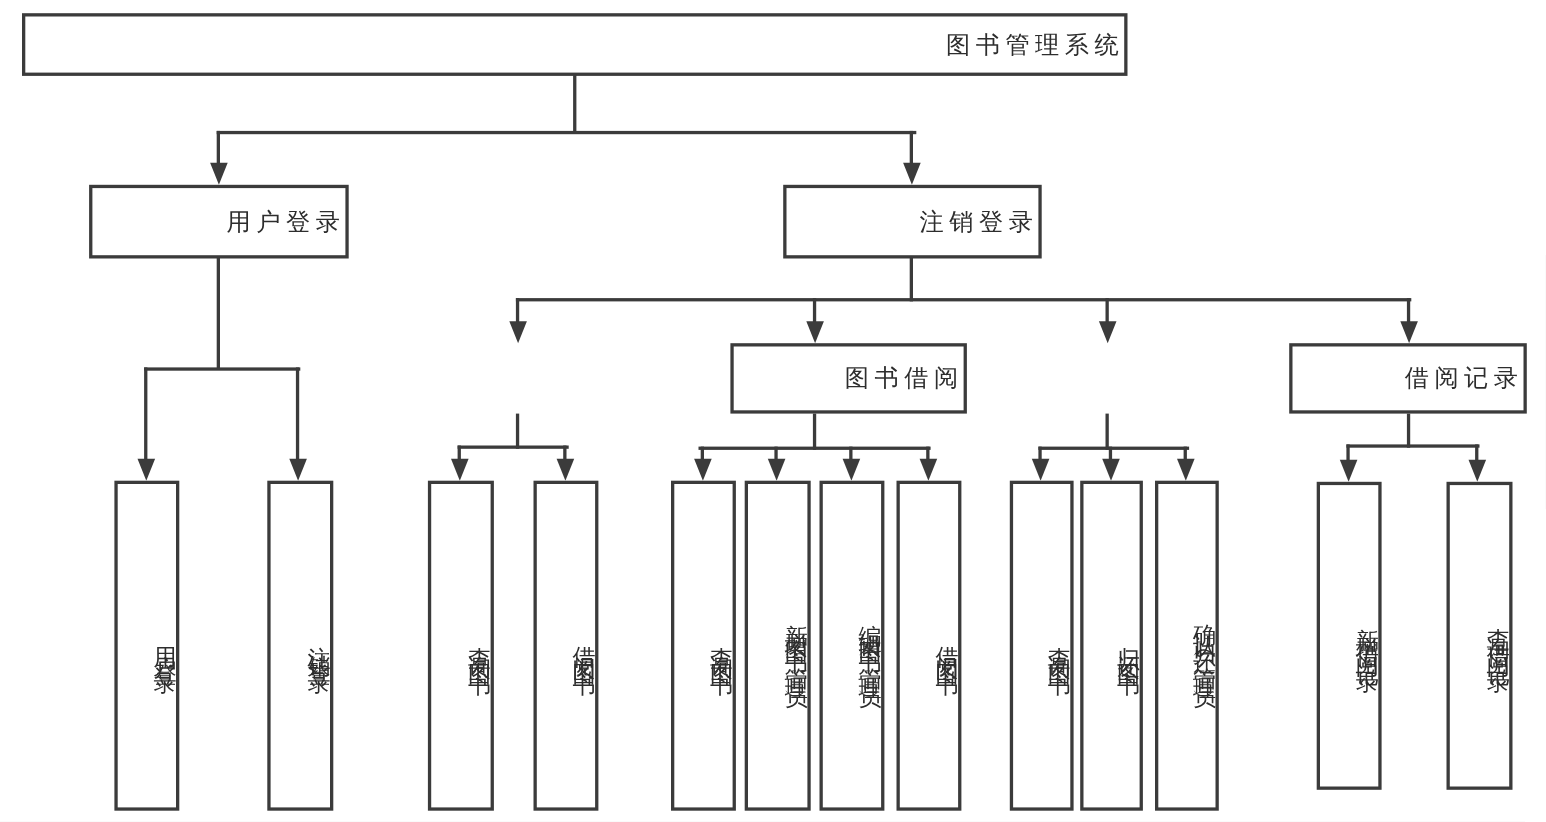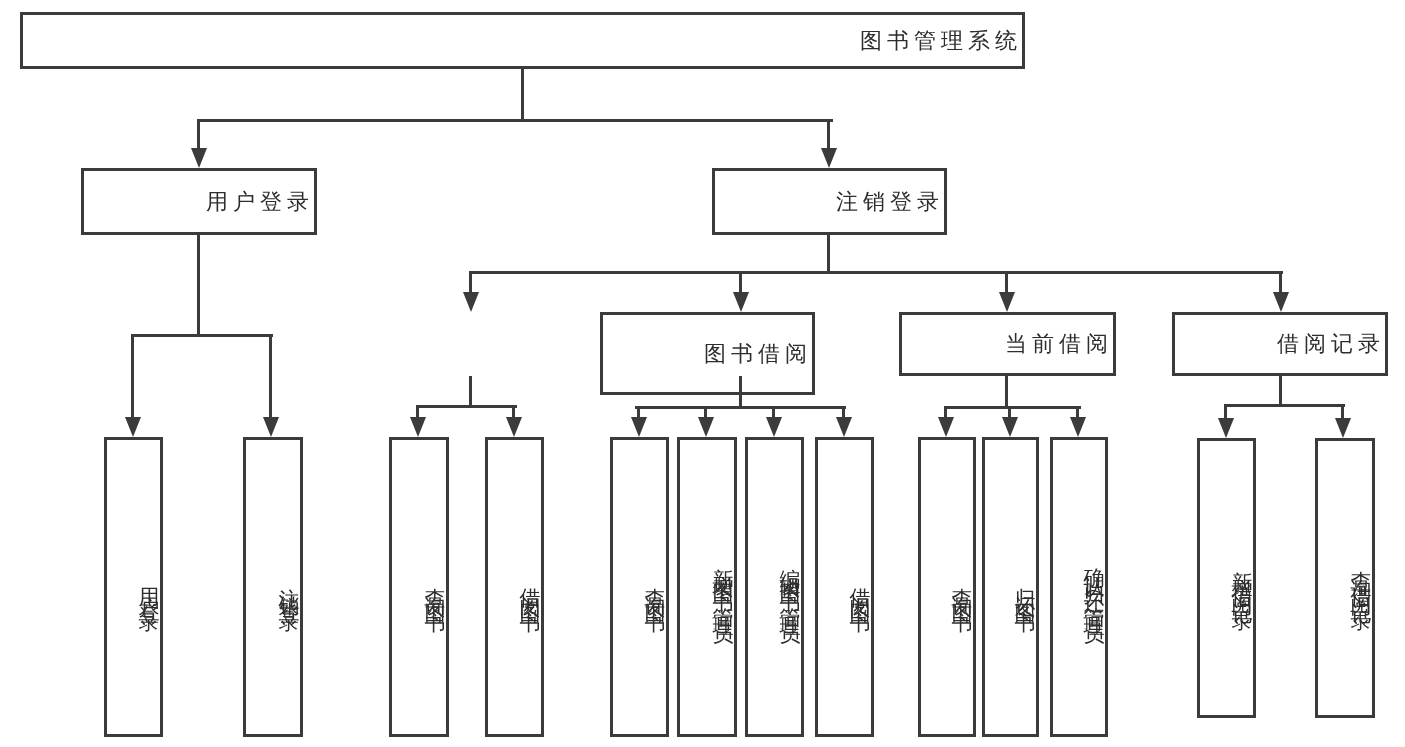--- a/index.html
+++ b/index.html
@@ -102,25 +102,22 @@
   <div class="line" style="left:469px;top:271px;width:814px;height:3px"></div>
   <div class="line" style="left:469px;top:271px;width:3px;height:24px"></div>
   <div class="line" style="left:739px;top:271px;width:3px;height:24px"></div>
   <div class="line" style="left:1005px;top:271px;width:3px;height:24px"></div>
   <div class="line" style="left:1279px;top:271px;width:3px;height:24px"></div>
   <div class="arrow" style="left:463px;top:292px"></div>
   <div class="arrow" style="left:733px;top:292px"></div>
   <div class="arrow" style="left:999px;top:292px"></div>
   <div class="arrow" style="left:1273px;top:292px"></div>
 
-  <div class="box hbox" style="left:600px;top:312px;width:215px;height:83px">
+  <div class="box hbox" style="left:664px;top:312px;width:215px;height:64px">
     <span>图书借阅</span>
-  </div>
-  <div class="box hbox" style="left:899px;top:312px;width:217px;height:64px">
-    <span>当前借阅</span>
   </div>
   <div class="box hbox" style="left:1172px;top:312px;width:216px;height:64px">
     <span>借阅记录</span>
   </div>
 
   <div class="line" style="left:469px;top:376px;width:3px;height:32px"></div>
   <div class="line" style="left:416px;top:405px;width:101px;height:3px"></div>
   <div class="line" style="left:416px;top:405px;width:3px;height:14px"></div>
   <div class="line" style="left:512px;top:405px;width:3px;height:14px"></div>
   <div class="arrow" style="left:410px;top:417px"></div>

